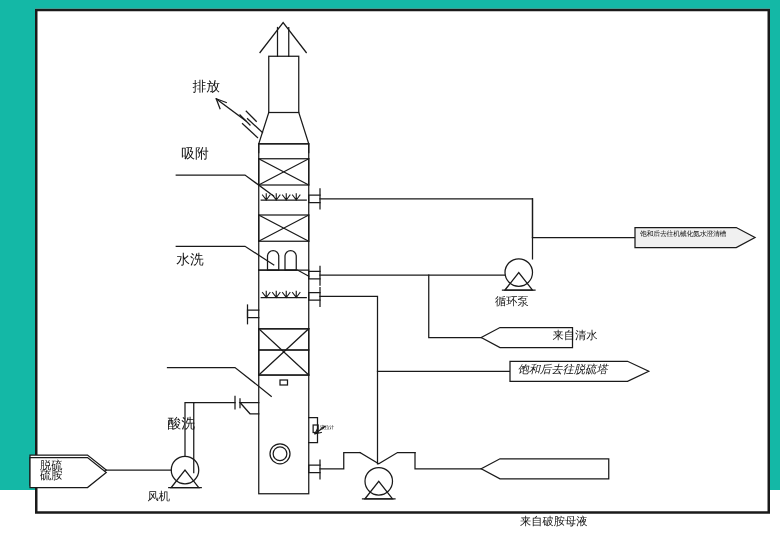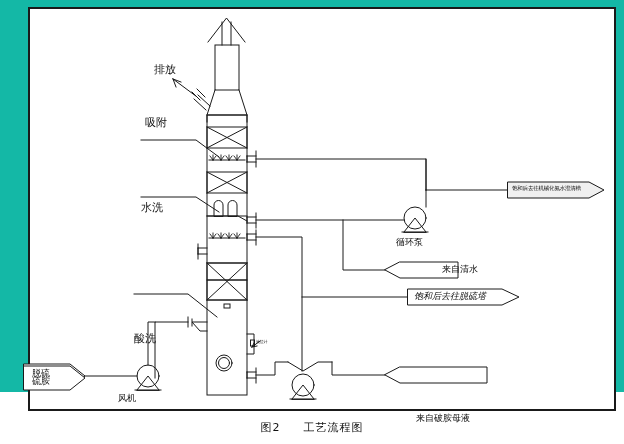--- a/index.html
+++ b/index.html
@@ -264,19 +264,14 @@
   <div class="lbl sm" style="left:32px;top:377px;">硫胺</div>
 
   <div class="lbl xs" style="left:512px;top:186px;">饱和后去往机械化氨水澄清槽</div>
 
   <div class="lbl sm" style="left:414px;top:292px;font-style:italic;">饱和后去往脱硫塔</div>
 
   <div class="lbl sm" style="left:402px;top:265px;margin-left:40px;">来自清水</div>
 
   <div class="lbl sm" style="left:416px;top:370px;margin-top:44px;">来自破胺母液</div>
 
-  <div class="cap">
-    <span>图2</span>
-    <span style="display:inline-block;width:14px;"></span>
-    <span>工艺流程图</span>
-  </div>
 
 </div>
 
 </body></html>

